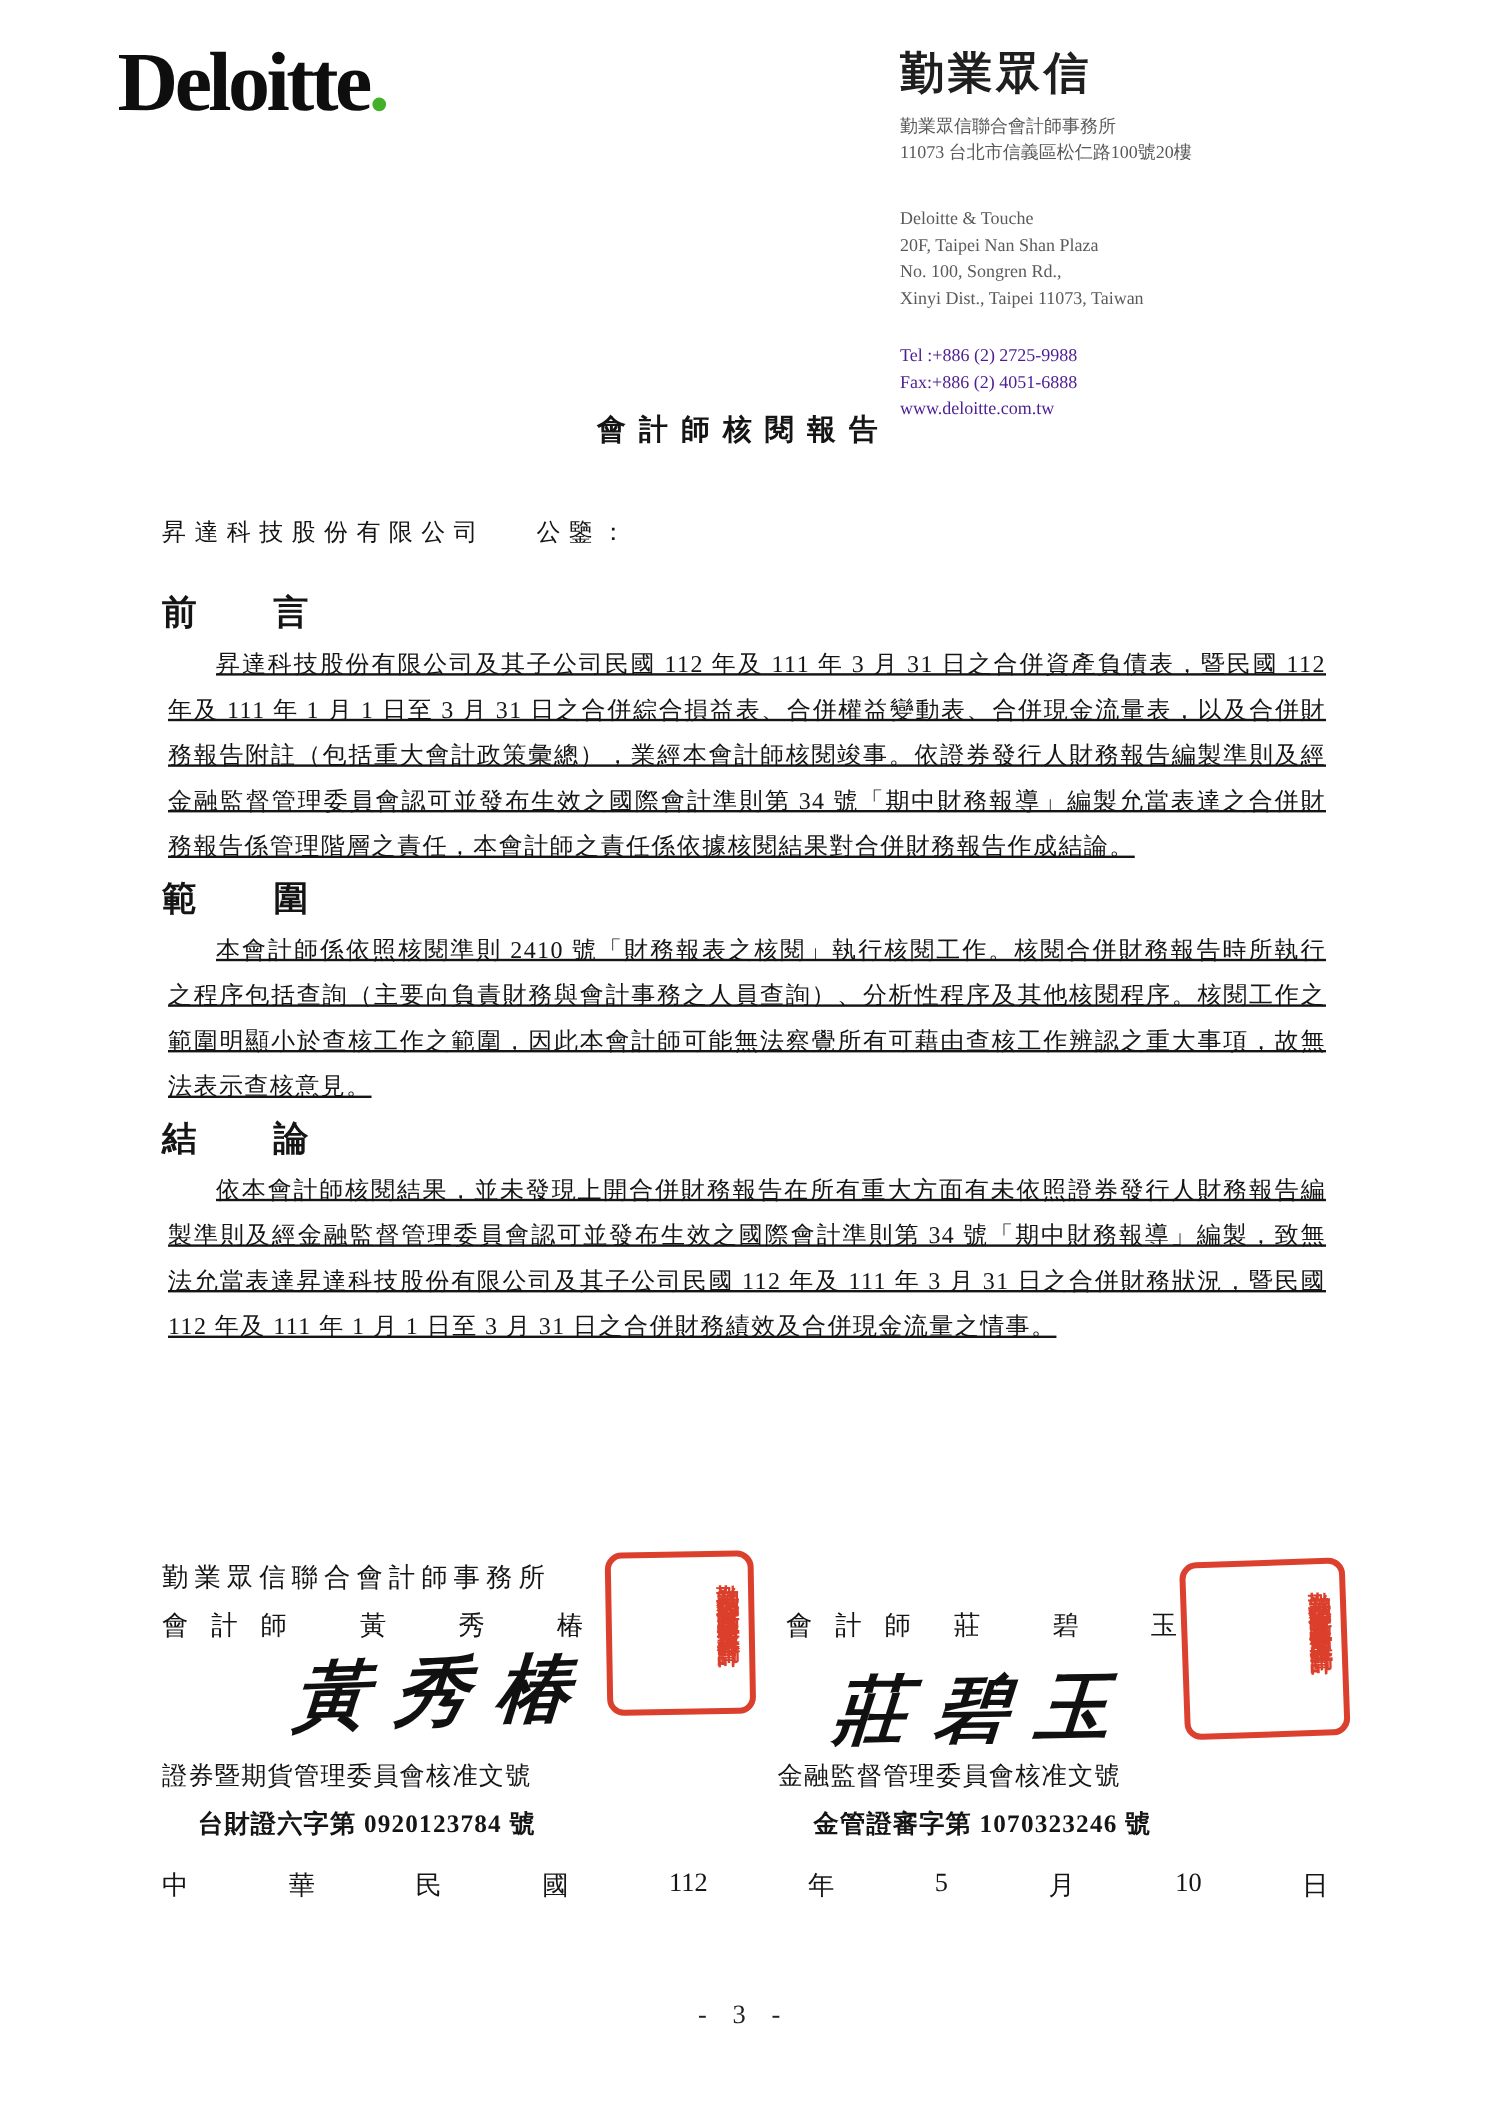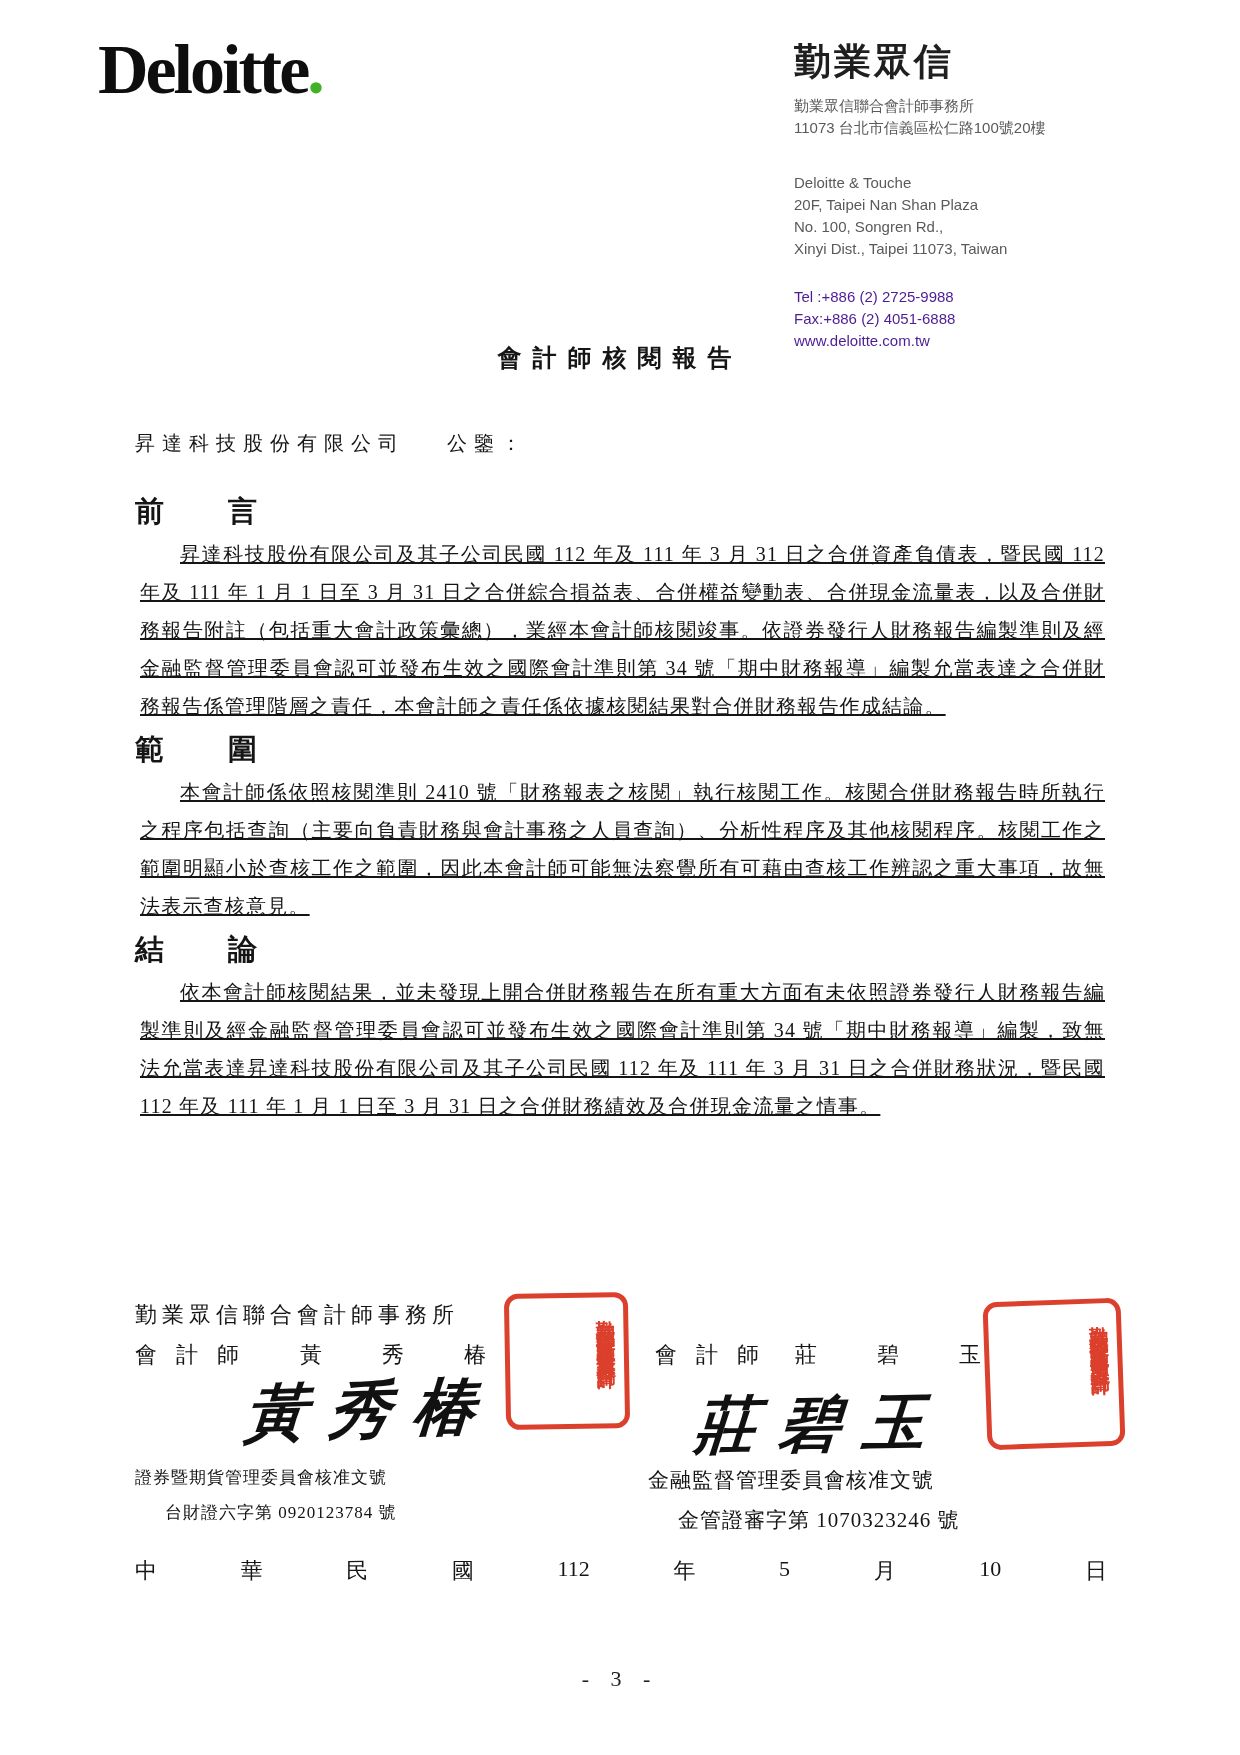--- a/index.html
+++ b/index.html
@@ -13,22 +13,22 @@
     overflow:hidden;
   }
   
   .logo{
     position:absolute;left:98px;top:30px;
     font-family:Liberation Serif, serif;
     font-weight:bold;font-size:70px;letter-spacing:-3px;color:#0e0e0e;
   }
   .logo .dot{color:#43b02a;}
   .firm-block{
-    position:absolute;left:794px;top:42px;width:350px;
-    font-family:Liberation Sans, sans-serif;
+    position:absolute;left:750px;top:42px;width:350px;
+    font-family:Liberation Serif, serif;
   }
   .firm-name-zh{font-size:37px;font-weight:bold;color:#1f1f1f;letter-spacing:3px;line-height:1.1;}
   .firm-sub{margin-top:12px;font-size:15px;color:#5a5a5a;line-height:22px;}
   .firm-en{margin-top:33px;font-size:15px;color:#5a5a5a;line-height:22px;}
   .firm-contact{margin-top:26px;font-size:15px;color:#4c1d95;line-height:22px;}
   
   .doc-title{
     position:absolute;top:342px;left:0;width:100%;
     text-align:center;font-size:24px;font-weight:bold;letter-spacing:11px;
   }
@@ -64,23 +64,23 @@
     position:absolute;
     border:5px solid #d9301c;border-radius:14px;
     color:#d9301c;font-weight:bold;
     writing-mode:vertical-rl;
     font-size:19px;line-height:1.25;letter-spacing:3px;
     padding:7px 6px;overflow:hidden;opacity:.92;
   }
   .seal-1{left:505px;top:1293px;width:102px;height:112px;transform:rotate(-1deg);}
   .seal-2{left:985px;top:1300px;width:116px;height:124px;transform:rotate(-2deg);}
   
-  .approval-left{position:absolute;left:135px;top:1466px;font-size:17px;letter-spacing:1px;}
+  .approval-left{position:absolute;left:135px;top:1466px;font-size:21px;letter-spacing:1px;}
   .approval-right{position:absolute;left:648px;top:1466px;font-size:21px;letter-spacing:1px;}
-  .approval-number{margin-top:12px;padding-left:30px;}
+  .approval-number{margin-top:12px;padding-left:30px;font-weight:bold;}
   .date-line{
     position:absolute;left:135px;top:1556px;width:972px;
     display:flex;justify-content:space-between;
     font-size:22px;
   }
   .page-number{
     position:absolute;left:0;top:1666px;width:100%;
     text-align:center;font-size:22px;letter-spacing:8px;color:#222;
   }
 </style>

